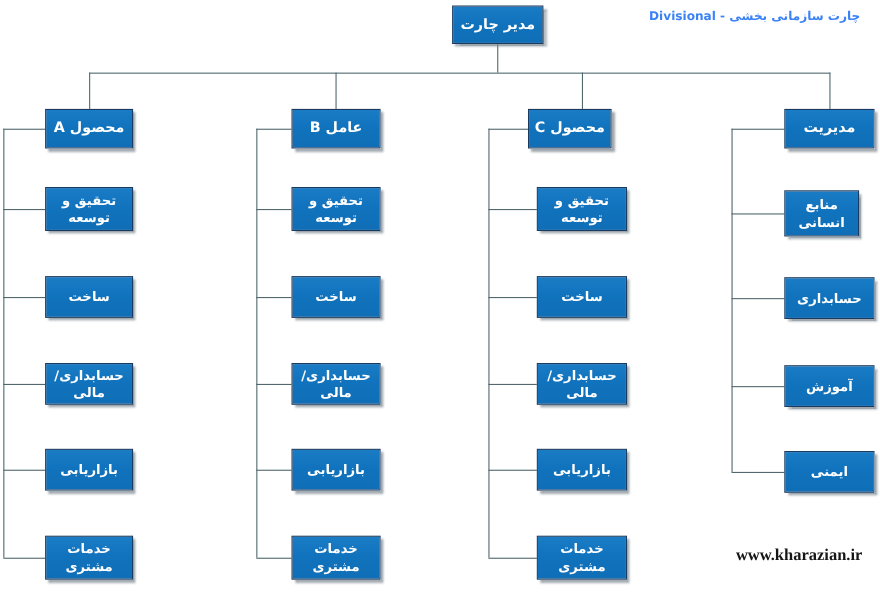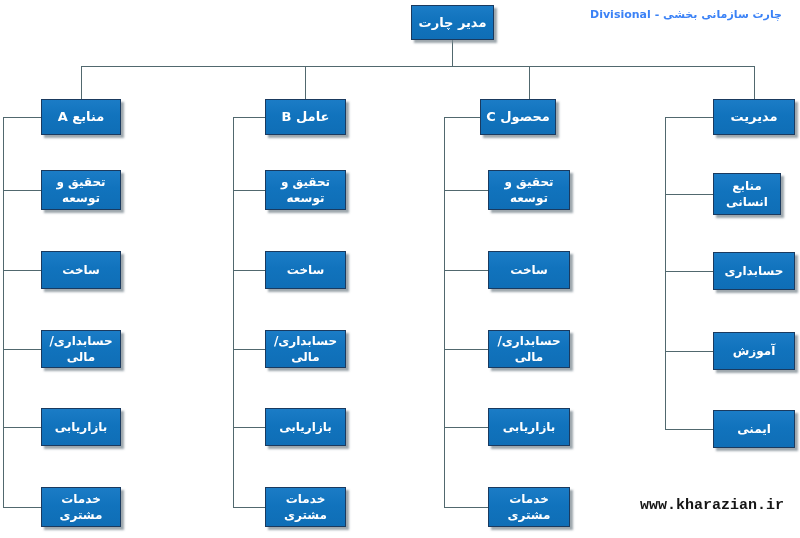--- a/index.html
+++ b/index.html
@@ -42,21 +42,21 @@
     position:absolute;
     top:8px;right:18px;
     direction:rtl;
     font-size:11px;
     font-weight:bold;
     color:#3b82f6;
   }
   .website{
     position:absolute;
     top:497px;right:16px;
-    font-family:Liberation Mono, monospace;
+    font-family:Liberation Serif, serif;
     font-size:15px;
     font-weight:600;
     color:#161616;
   }
 </style>
 </head>
 <body>
 
 <div class="canvas">
 
@@ -96,21 +96,21 @@
 
   <i class="ln v" style="left:665px;top:117px;height:312px"></i>
   <i class="ln h" style="left:665px;top:117px;width:48px"></i>
   <i class="ln h" style="left:665px;top:194px;width:48px"></i>
   <i class="ln h" style="left:665px;top:271px;width:48px"></i>
   <i class="ln h" style="left:665px;top:351px;width:48px"></i>
   <i class="ln h" style="left:665px;top:429px;width:48px"></i>
 
   <div class="box root" dir="rtl" style="left:411px;top:5px;width:83px;height:35px">مدیر چارت</div>
 
-  <div class="box header" dir="rtl" style="left:41px;top:99px;width:80px;height:36px">منابع A</div>
+  <div class="box header" dir="rtl" style="left:41px;top:99px;width:80px;height:36px">محصول A</div>
   <div class="box item" dir="rtl" style="left:41px;top:170px;width:80px;height:40px">تحقیق و
 توسعه</div>
   <div class="box item" dir="rtl" style="left:41px;top:251px;width:80px;height:38px">ساخت</div>
   <div class="box item" dir="rtl" style="left:41px;top:330px;width:80px;height:38px">حسابداری/
 مالی</div>
   <div class="box item" dir="rtl" style="left:41px;top:408px;width:80px;height:38px">بازاریابی</div>
   <div class="box item" dir="rtl" style="left:41px;top:487px;width:80px;height:40px">خدمات
 مشتری</div>
 
   <div class="box header" dir="rtl" style="left:265px;top:99px;width:81px;height:36px">عامل B</div>

